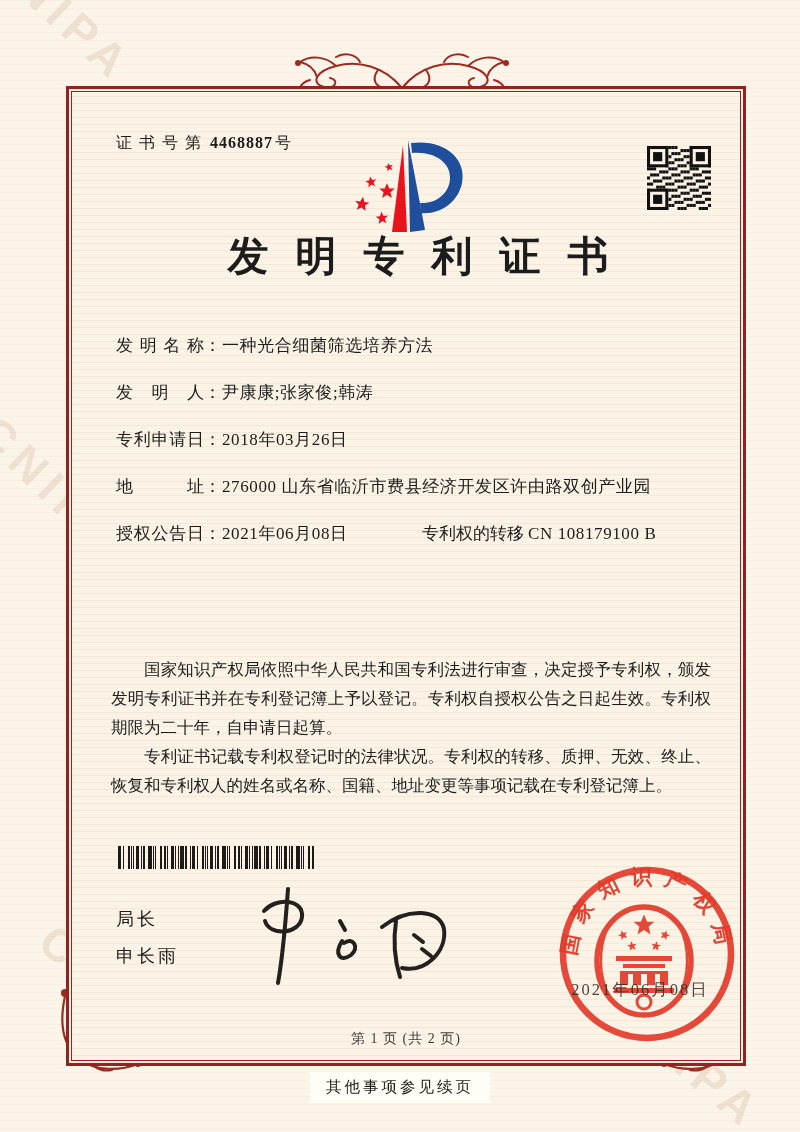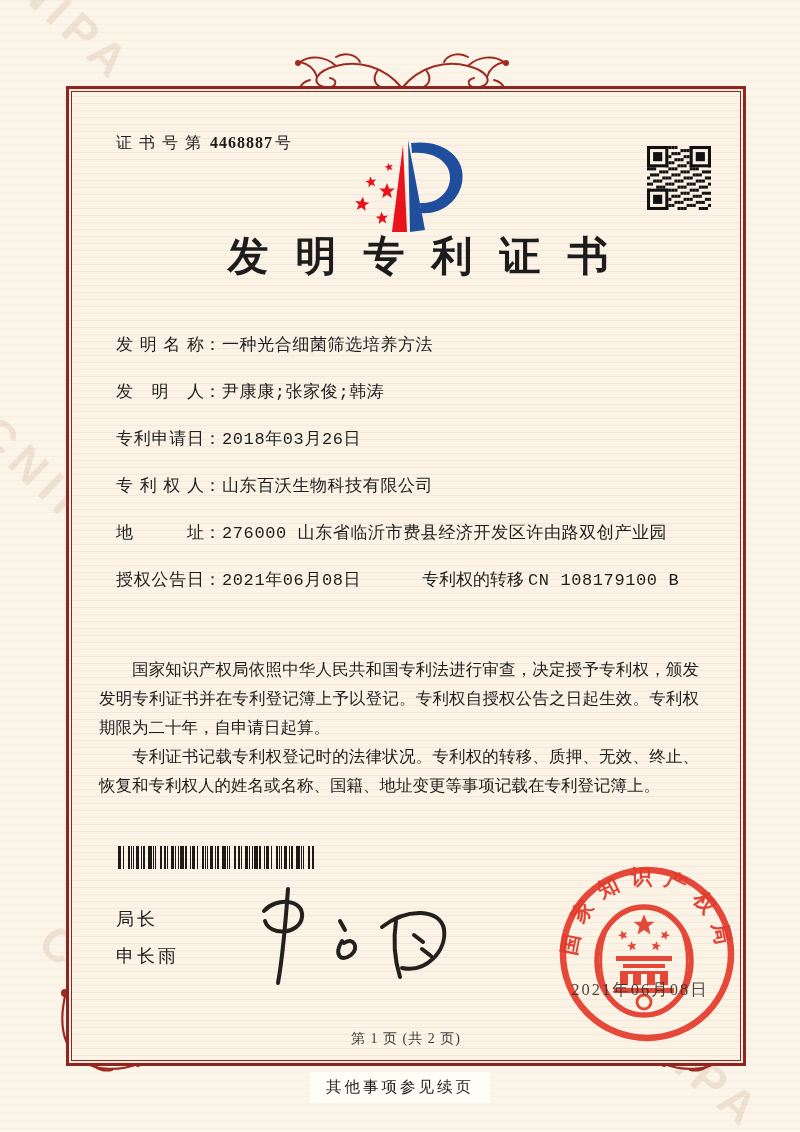--- a/index.html
+++ b/index.html
@@ -23,27 +23,27 @@
   
   .cert-no{position:absolute;left:47px;top:44px;font-size:16px;}
   .cert-no .sp{letter-spacing:7px;}
   .cert-no .num{letter-spacing:1px;padding:0 2px;font-weight:bold;}
   .logo{position:absolute;left:272px;top:36px;}
   .qr{position:absolute;left:578px;top:57px;width:64px;height:64px;}
   .title{position:absolute;left:0;top:140px;width:100%;display:flex;justify-content:center;}
   .title span{font-size:41px;font-weight:bold;letter-spacing:27px;margin-right:-27px;margin-left:24px;}
   
   .fields{position:absolute;left:47px;top:246px;width:590px;font-size:17px;}
-  .f-row{height:47px;line-height:22px;white-space:nowrap;font-family:Liberation Mono, monospace;}
+  .f-row{height:47px;line-height:22px;white-space:nowrap;}
   .f-label{display:inline-block;width:88px;text-align:justify;text-align-last:justify;vertical-align:top;}
   .f-colon{display:inline-block;width:18px;vertical-align:top;}
   .f-value{letter-spacing:0.6px;vertical-align:top;}
   .w-fixed{display:inline-block;width:200px;}
   
-  .body-text{position:absolute;left:30px;top:566px;width:600px;font-size:16.5px;line-height:29px;}
+  .body-text{position:absolute;left:42px;top:566px;width:600px;font-size:16.5px;line-height:29px;}
   .body-text p{margin:0;text-indent:2em;text-align:justify;}
   
   .barcode{position:absolute;left:47px;top:757px;}
   .signer{position:absolute;left:47px;top:812px;font-size:18px;letter-spacing:3px;line-height:37px;}
   .signature{position:absolute;left:155px;top:790px;}
   .seal{position:absolute;left:483px;top:770px;}
   .page-num{position:absolute;left:0;top:941px;width:100%;text-align:center;font-size:14px;color:#3c3c3c;letter-spacing:1px;}
   .cont-note{position:absolute;left:50%;top:1072px;transform:translateX(-50%);
              background:#fffdf6;padding:5px 16px;font-size:15.5px;letter-spacing:3px;text-align:right;}
   .orn{position:absolute;pointer-events:none;}
@@ -281,23 +281,20 @@
       <div class="f-row">
         <span class="f-label">发明名称</span><span class="f-colon">：</span><span class="f-value">一种光合细菌筛选培养方法</span>
       </div>
       <div class="f-row">
         <span class="f-label">发明人</span><span class="f-colon">：</span><span class="f-value">尹康康;张家俊;韩涛</span>
       </div>
       <div class="f-row">
         <span class="f-label">专利申请日</span><span class="f-colon">：</span><span class="f-value">2018年03月26日</span>
       </div>
       <div class="f-row">
-        <span class="f-label">专利权人</span><span class="f-colon">：</span><span class="f-value">山东百沃生物科技有限公司</span>
-      </div>
-      <div class="f-row">
         <span class="f-label">地址</span><span class="f-colon">：</span><span class="f-value">276000 山东省临沂市费县经济开发区许由路双创产业园</span>
       </div>
       <div class="f-row">
         <span class="f-label">授权公告日</span><span class="f-colon">：</span><span class="f-value w-fixed">2021年06月08日</span><span class="f-label">专利权的转移</span><span class="f-colon">：</span><span class="f-value">CN 108179100 B</span>
       </div>
     </div>
 
     <div class="body-text">
       <p>国家知识产权局依照中华人民共和国专利法进行审查，决定授予专利权，颁发发明专利证书并在专利登记簿上予以登记。专利权自授权公告之日起生效。专利权期限为二十年，自申请日起算。</p>
       <p>专利证书记载专利权登记时的法律状况。专利权的转移、质押、无效、终止、恢复和专利权人的姓名或名称、国籍、地址变更等事项记载在专利登记簿上。</p>

